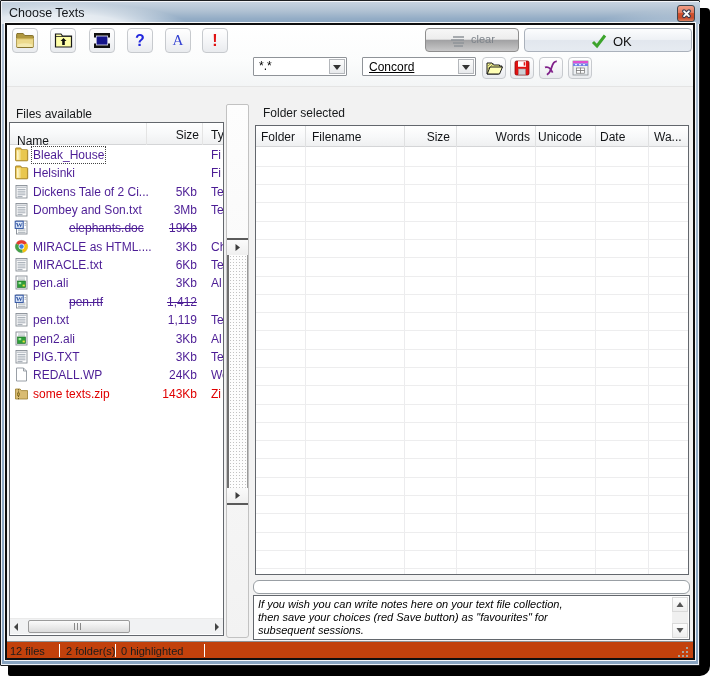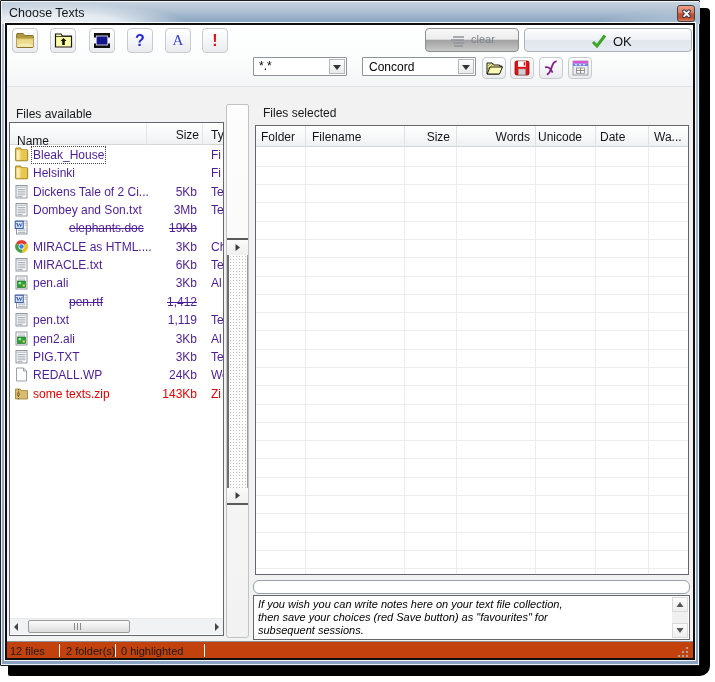--- a/index.html
+++ b/index.html
@@ -148,21 +148,21 @@
         </div>
       <div class="combo" id="combo2" style="left:246px; width:94px;">
         <span style="position:absolute;left:5px;top:1px;">*.*</span>
         <div class="carrbtn">
             <svg width="8" height="5" style="margin:5px auto 0;">
               <path d="M0 0 h8 L4 5 Z" fill="#333"></path>
             </svg>
           </div>
       </div>
       <div class="combo" id="combo3" style="left:355px; width:114px;">
-        <span style="position:absolute;left:6px;top:2px;">Concord</span>
+        <span style="position:absolute;left:6px;top:2px;text-decoration:underline;">Concord</span>
         <div class="carrbtn">
             <svg width="8" height="5" style="margin:5px auto 0;">
               <path d="M0 0 h8 L4 5 Z" fill="#333"></path>
             </svg>
           </div>
       </div>
       <div class="sbtn" style="left:475px;">
           <svg width="17" height="14" style="margin:3px auto 0;" viewBox="0 0 17 14">
         <path d="M1 2 h5 l1.5 2 h6 v1 l2.5 0 -3.5 8 h-11.5z" fill="#ffff90" stroke="#1a1a1a" stroke-width="1"></path>
         <path d="M2 5 l3-2.5 M5 5 l3-2.5 M1.5 8 l3-2.5" stroke="#555" stroke-width="0.7"></path>
@@ -190,21 +190,21 @@
         <rect x="1" y="3.4" width="15" height="2.6" fill="#7282e8"></rect>
         <path d="M3 4.7 h2 M7 4.7 h2 M11 4.7 h2" stroke="#fff" stroke-width="1"></path>
         <rect x="4.5" y="8" width="4" height="2.6" fill="#fff" stroke="#777" stroke-width="0.7"></rect>
         <rect x="8.5" y="8" width="4" height="2.6" fill="#fff" stroke="#777" stroke-width="0.7"></rect>
         <rect x="4.5" y="10.6" width="4" height="2.6" fill="#fff" stroke="#777" stroke-width="0.7"></rect>
         <rect x="8.5" y="10.6" width="4" height="2.6" fill="#fff" stroke="#777" stroke-width="0.7"></rect>
           </svg>
         </div>
     </div>
     <div class="panelabel" style="left:9px; top:82px;">Files available</div>
-    <div class="panelabel" style="left:256px; top:81px;">Files selected</div>
+    <div class="panelabel" style="left:256px; top:81px;">Folder selected</div>
     <div id="listbox">
       <div id="lhead">
         <span style="position:absolute; left:7px; top:11px;">Name</span>
         <span style="position:absolute; right:24px; top:5px;">Size</span>
         <span style="position:absolute; left:201px; top:5px;">Ty</span>
         <div style="position:absolute; left:136px; top:0; width:1px; height:22px; background:#e4e4e4;"></div>
         <div style="position:absolute; left:192px; top:0; width:1px; height:22px; background:#e4e4e4;"></div>
       </div>
       <div id="lrows">
           <div class="lrow" style="top:23px;">

